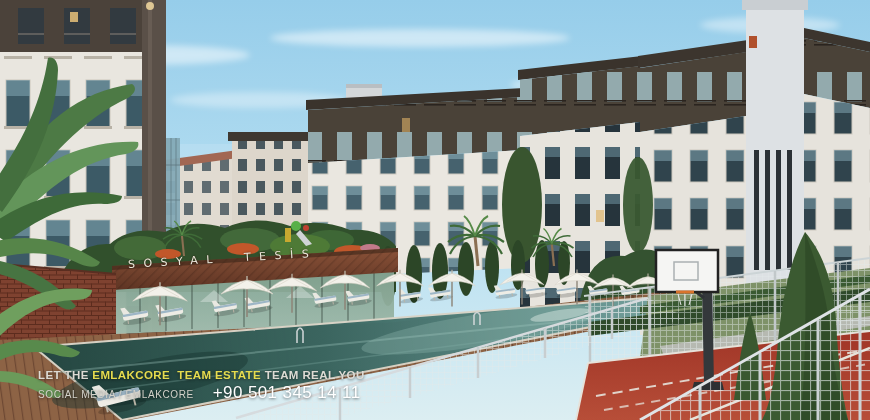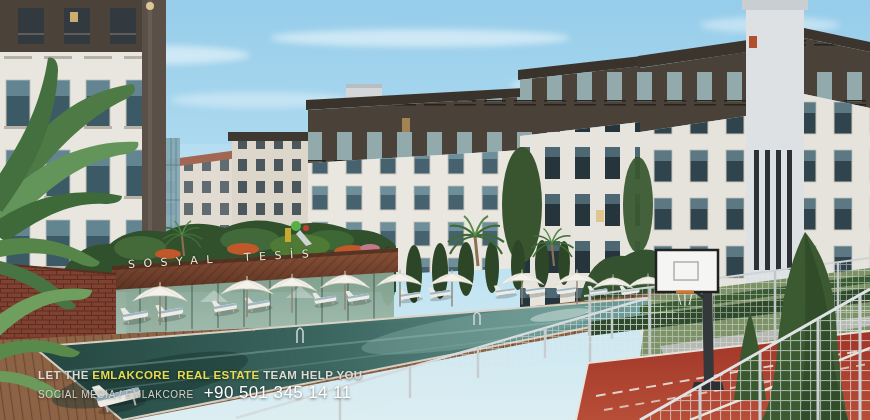--- a/index.html
+++ b/index.html
@@ -10,21 +10,21 @@
   .sign-text{position:absolute;left:128px;top:258px;width:270px;
              transform:rotate(-3.4deg);transform-origin:left center;
              color:#ebe6da;font-family:"DejaVu Sans",sans-serif;
              font-size:11px;letter-spacing:8.5px;word-spacing:11px;
              white-space:nowrap;text-shadow:0 0 2px #33200f;}
   
   .ad-overlay{position:absolute;left:38px;top:369px;color:#dddbd4;
               text-shadow:0 1px 3px rgba(0,0,0,0.55);white-space:nowrap;}
   .ad-line1{font-size:11.5px;font-weight:bold;letter-spacing:.4px;}
   .ad-line1 .brand{color:#e6dc4e;white-space:pre;}
-  .ad-line2{margin-top:2px;display:flex;align-items:baseline;gap:10px;}
+  .ad-line2{margin-top:2px;display:flex;align-items:baseline;gap:19px;}
   .ad-line2 .social{font-size:10px;letter-spacing:.6px;color:#d4d2ca;}
   .ad-line2 .phone{font-size:17px;font-weight:normal;color:#ffffff;letter-spacing:.4px;}
 </style>
 </head>
 <body>
 
 <div class="canvas">
 
 <svg width="870" height="420" viewBox="0 0 870 420">
   <defs>
@@ -420,21 +420,21 @@
     <path d="M-20,330 C18,296 52,284 92,290 C92,296 86,300 76,300 C48,300 20,314 -6,342 Z" fill="#6f9f5e"></path>
     <path d="M-20,352 C16,336 48,336 80,352 C78,358 70,358 60,356 C38,348 10,352 -10,366 Z" fill="#588a4c"></path>
     <path d="M-18,372 C12,368 40,376 62,394 C58,400 50,398 42,394 C26,384 2,380 -14,382 Z" fill="#6b9a5a"></path>
   </g>
 </svg>
 
 <div class="sign-text">SOSYAL TESİS</div>
 
 <div class="ad-overlay">
   <div class="ad-line1">
-    <span>LET THE </span><span class="brand">EMLAKCORE  REAL ESTATE</span><span> TEAM HELP YOU</span>
+    <span>LET THE </span><span class="brand">EMLAKCORE  TEAM ESTATE</span><span> TEAM REAL YOU</span>
   </div>
   <div class="ad-line2">
     <span class="social">SOCIAL MEDIA / EMLAKCORE</span>
     <span class="phone">+90 501 345 14 11</span>
   </div>
 </div>
 
 </div>
 
 </body></html>

